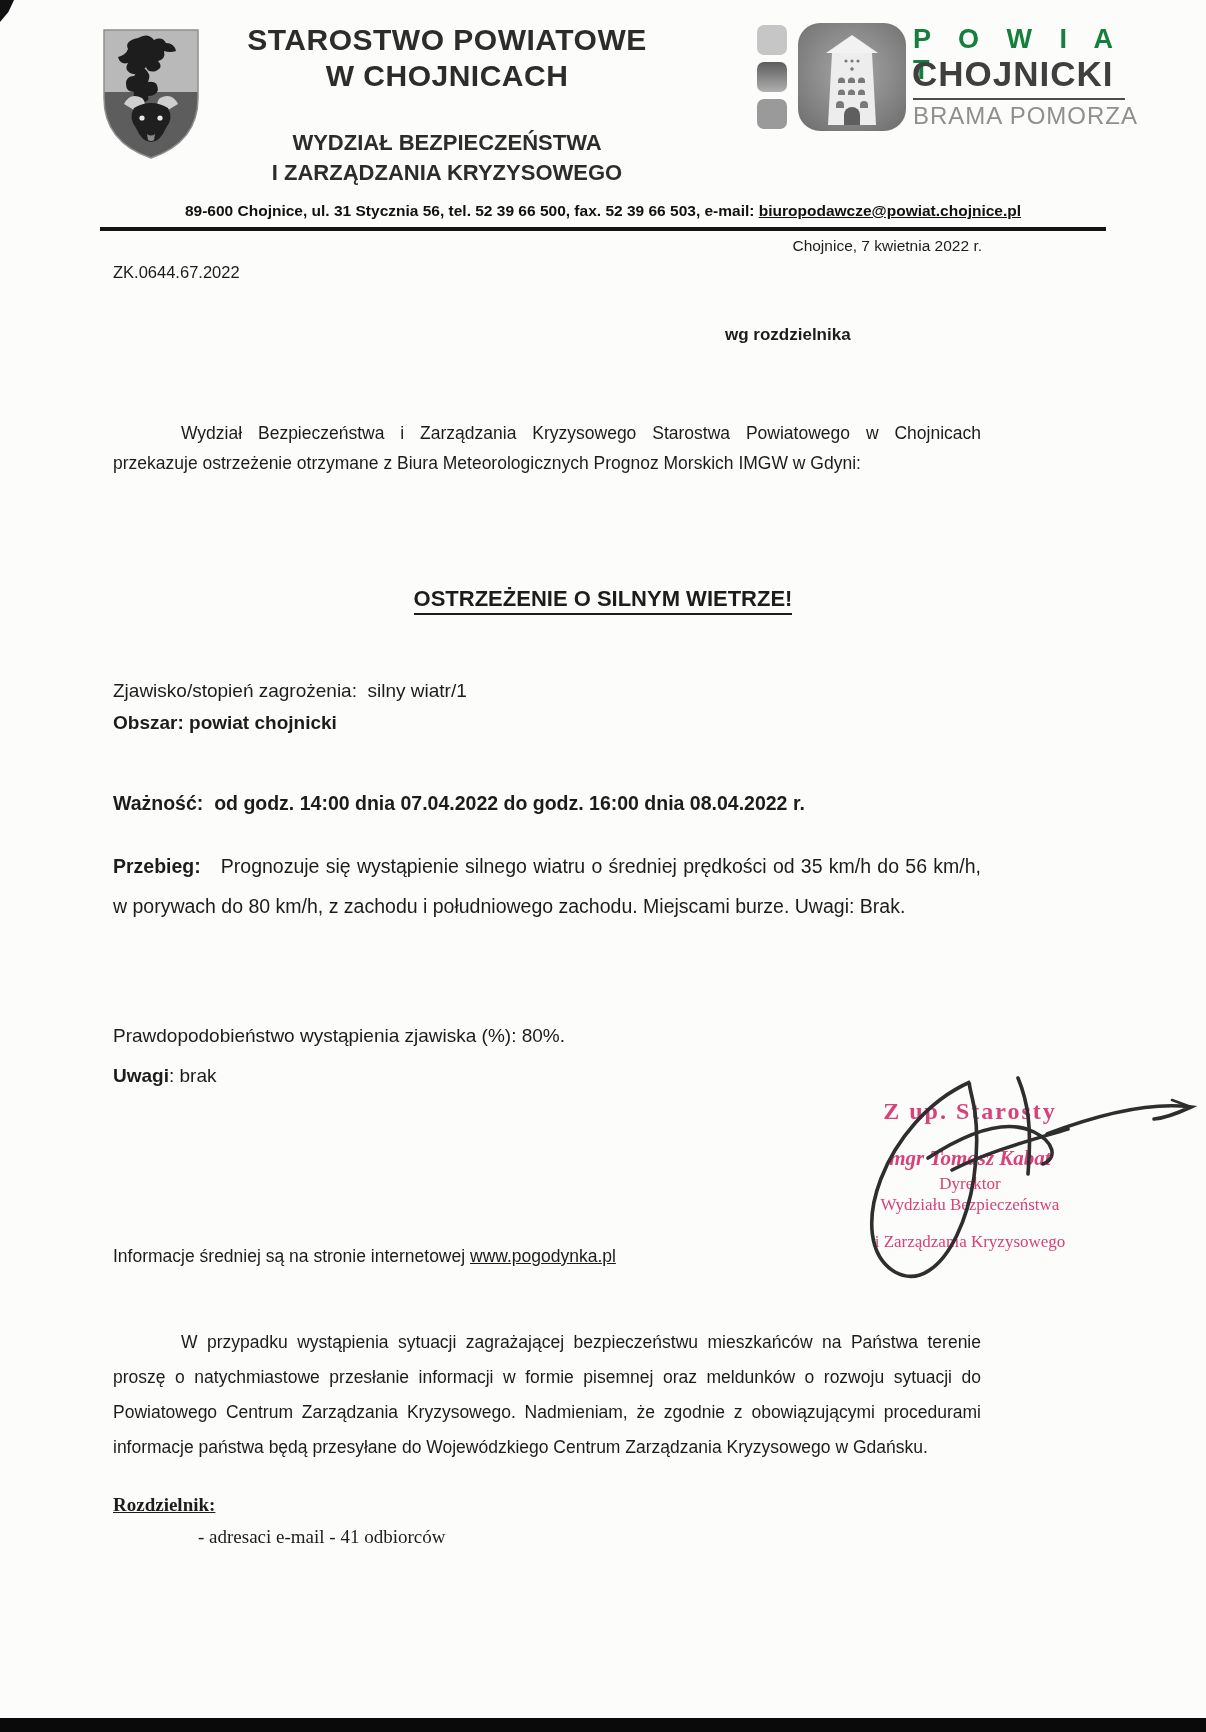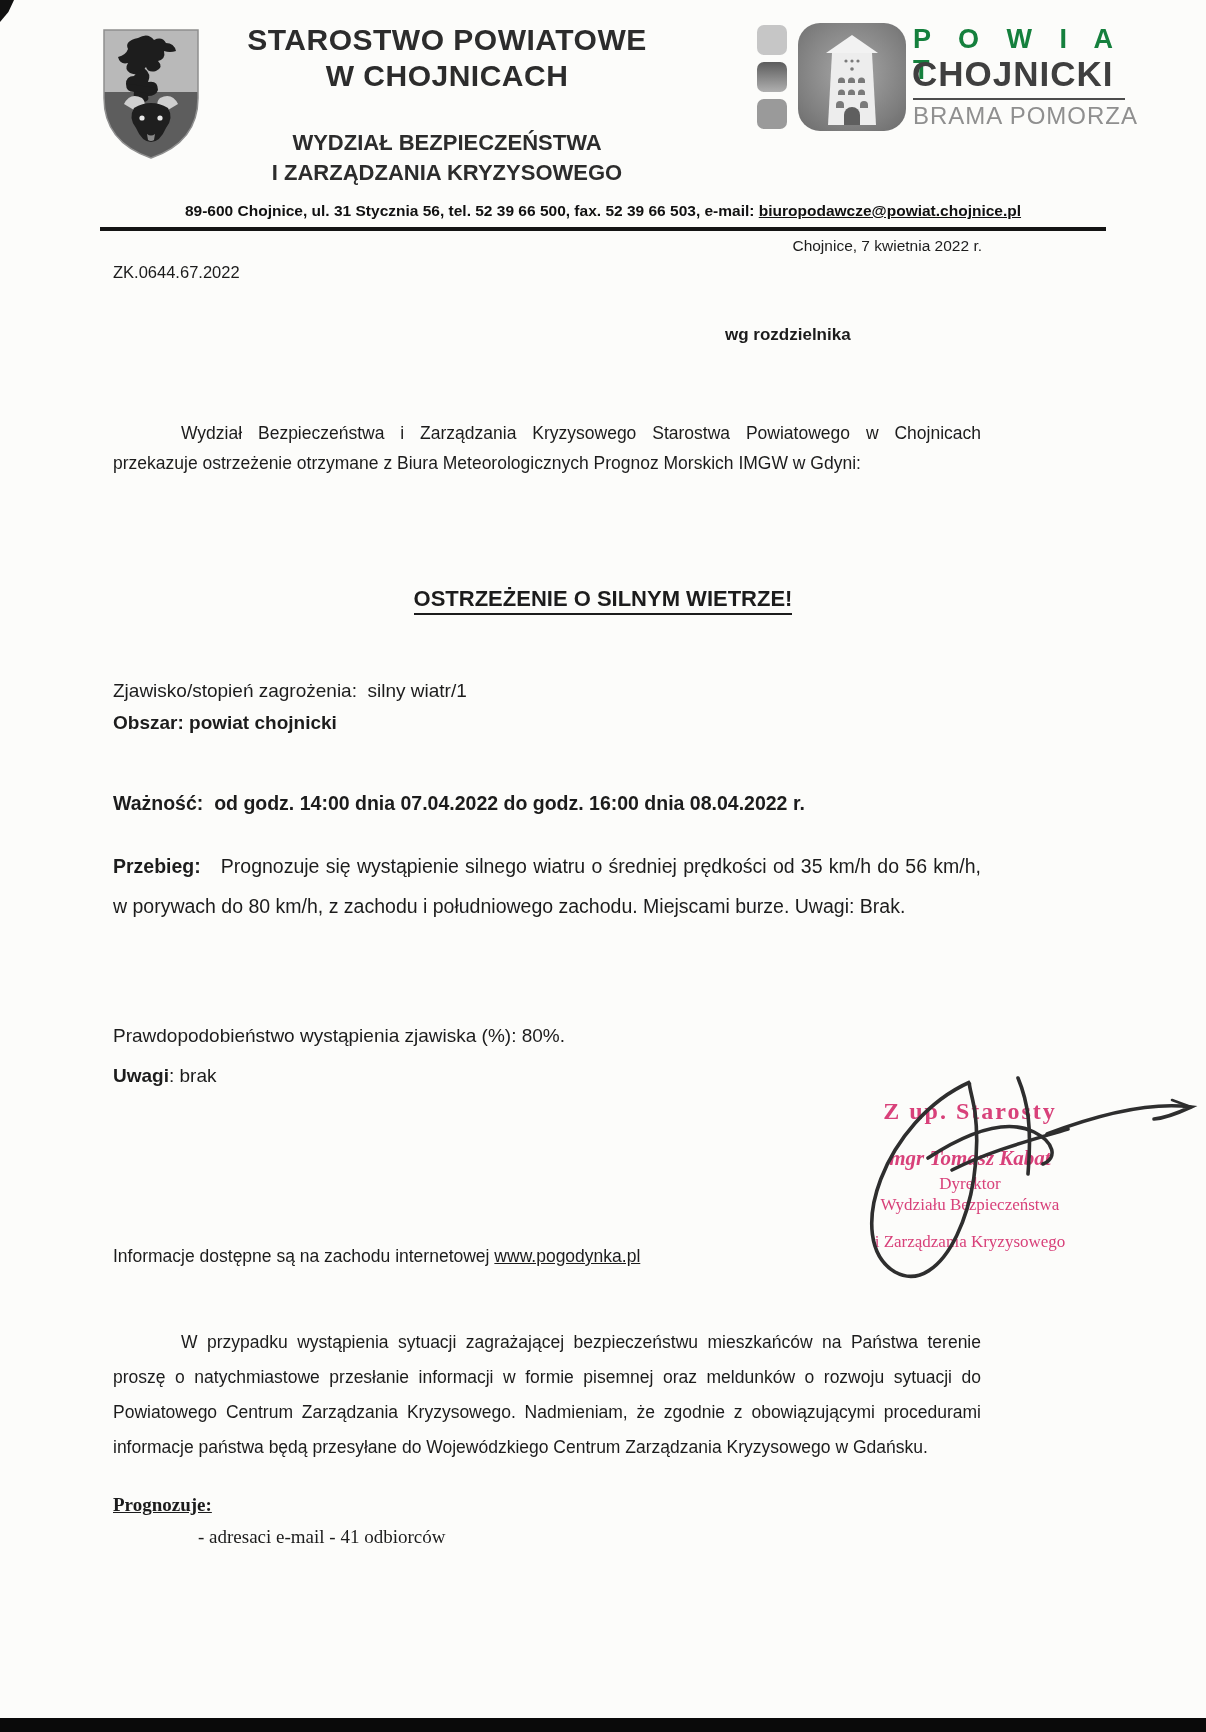--- a/index.html
+++ b/index.html
@@ -203,23 +203,23 @@
       <path d="M170 32 C 85 70, 42 190, 95 222 C 142 248, 186 152, 175 62 C 172 44, 168 34, 170 32 Z"></path>
       <path d="M128 108 C 168 82, 206 68, 234 82 C 254 92, 258 108, 243 114"></path>
       <path d="M152 120 C 192 100, 232 90, 268 79"></path>
       <path d="M218 28 C 228 52, 232 78, 228 124"></path>
       <path d="M247 84 C 305 62, 352 52, 391 57 C 378 63, 366 68, 354 69"></path>
       <path d="M391 57 L 372 50" stroke-width="2.6"></path>
     </svg>
   </div>
 
   <div class="abs info-line">
-    <span>Informacje dostępne są na zachodu internetowej </span><span class="u">www.pogodynka.pl</span>
+    <span>Informacje średniej są na stronie internetowej </span><span class="u">www.pogodynka.pl</span>
   </div>
 
   <div class="abs closing just">W przypadku wystąpienia sytuacji zagrażającej bezpieczeństwu mieszkańców na Państwa terenie proszę o natychmiastowe przesłanie informacji w formie pisemnej oraz meldunków o rozwoju sytuacji do Powiatowego Centrum Zarządzania Kryzysowego. Nadmieniam, że zgodnie z obowiązującymi procedurami informacje państwa będą przesyłane do Wojewódzkiego Centrum Zarządzania Kryzysowego w Gdańsku.</div>
 
-  <div class="abs rozdz-label">Prognozuje:</div>
+  <div class="abs rozdz-label">Rozdzielnik:</div>
   <div class="abs rozdz-item">- adresaci e-mail - 41 odbiorców</div>
 
   <div class="abs bottom-bar"></div>
 
 </div>
 
 </body></html>

